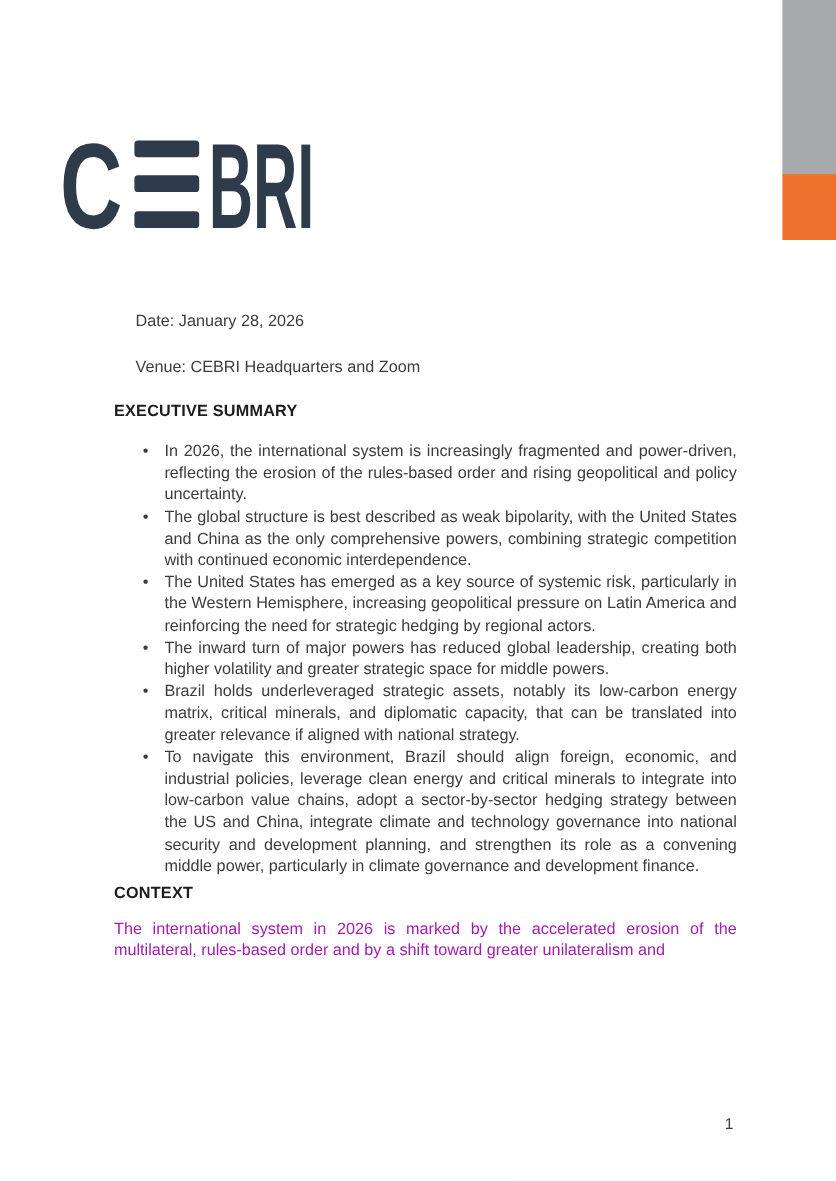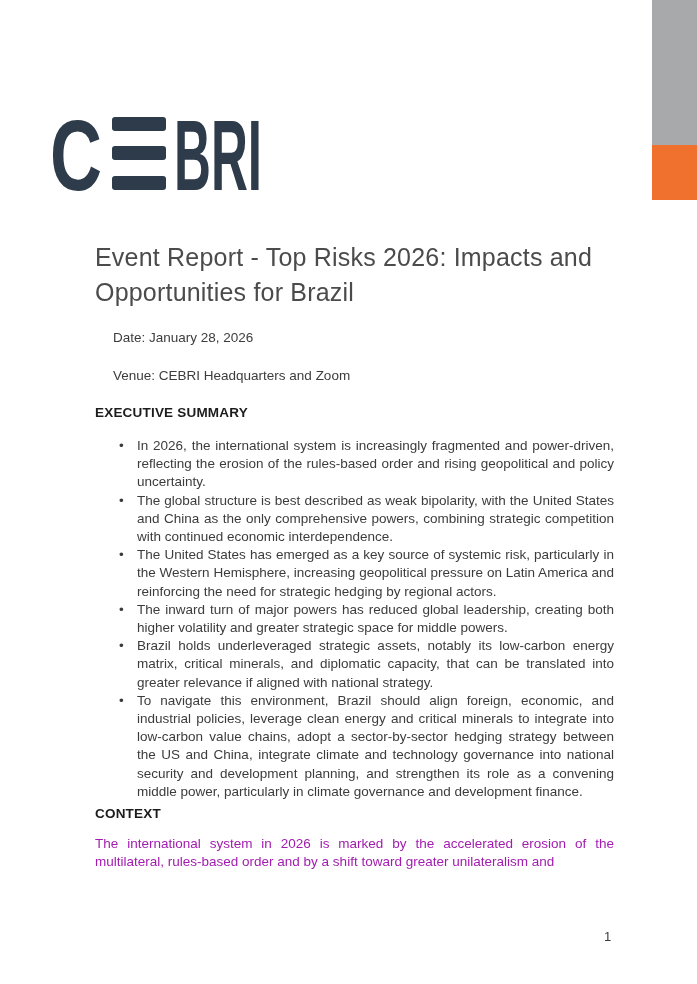--- a/index.html
+++ b/index.html
@@ -91,21 +91,20 @@
         <rect x="62" y="1" width="54" height="14" rx="3" fill="#2e3b4a"></rect>
         <rect x="62" y="30" width="54" height="14" rx="3" fill="#2e3b4a"></rect>
         <rect x="62" y="60" width="54" height="14" rx="3" fill="#2e3b4a"></rect>
       </g>
       <text x="124" y="74" font-size="101" font-weight="bold" fill="#2e3b4a" textLength="88" lengthAdjust="spacingAndGlyphs">BRI</text>
     </svg>
   </div>
 
   <div class="content">
 
-    <h1 class="title">Event Report - Top Risks 2026: Impacts and Opportunities for Brazil</h1>
 
     <div class="meta">
       <div>Date: January 28, 2026</div>
       <div>Venue: CEBRI Headquarters and Zoom</div>
     </div>
 
     <h3 class="section-heading">EXECUTIVE SUMMARY</h3>
 
     <ul class="bullets">
       <li>

